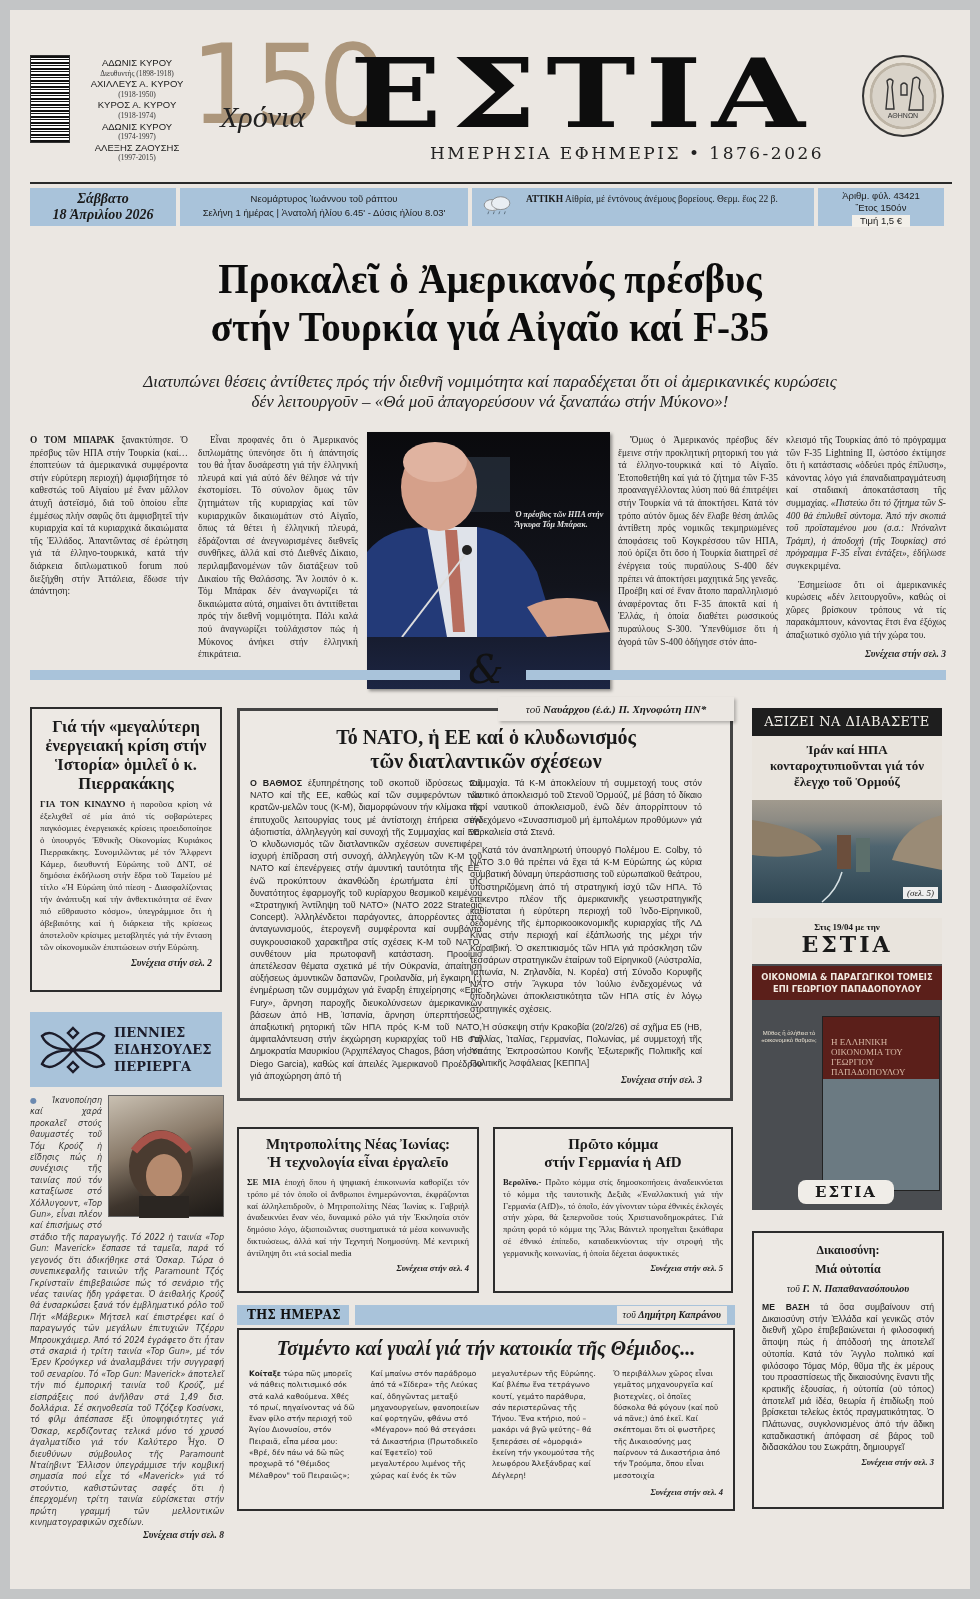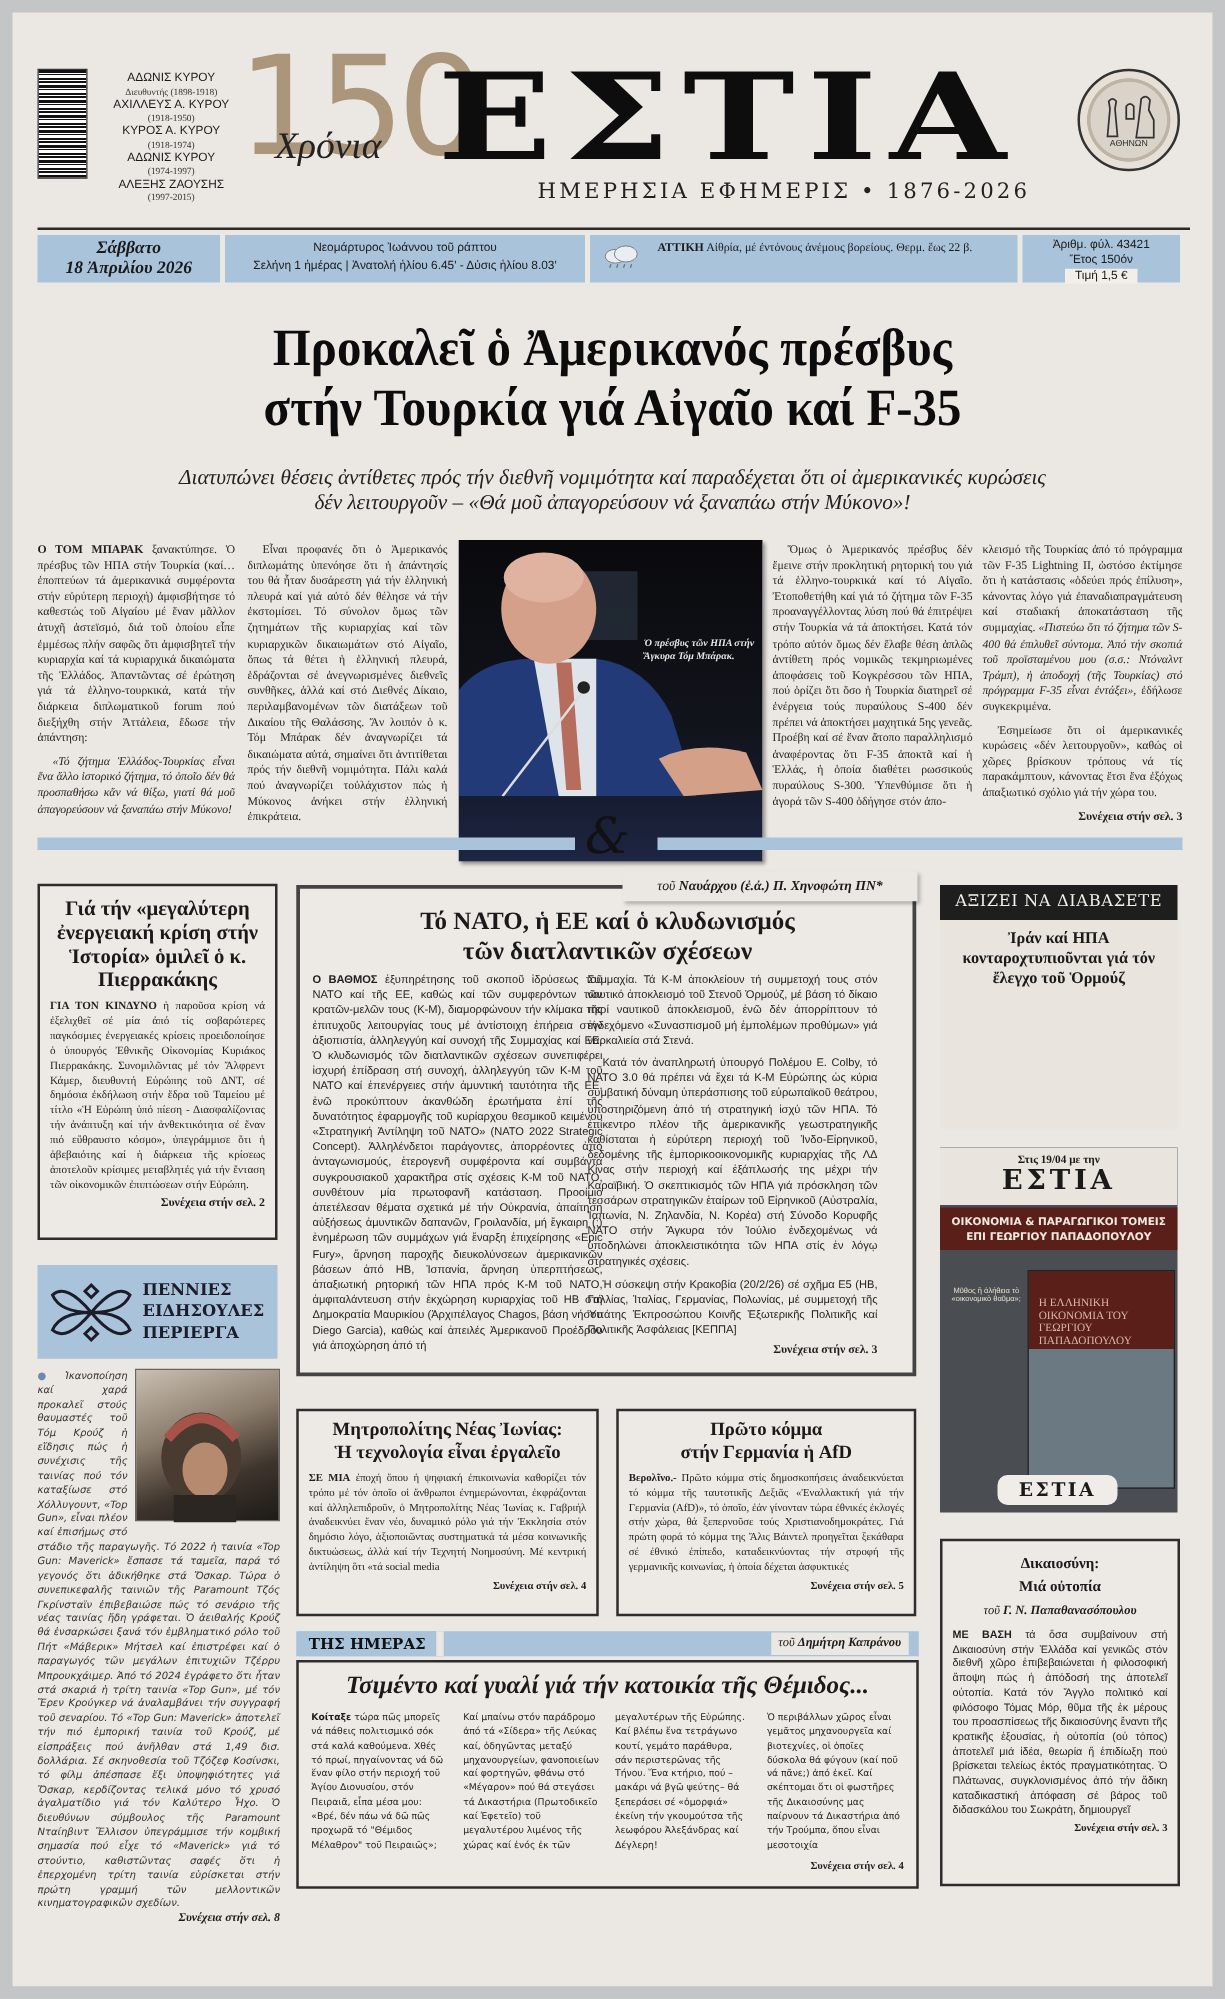--- a/index.html
+++ b/index.html
@@ -34,21 +34,21 @@
 
   
   .headline { left: 40px; top: 245px; width: 880px; text-align: center; font-family: "Liberation Serif", serif; font-weight: bold; font-size: 42px; line-height: 48px; color: #0c0c0c; transform: scaleX(0.93); }
   .subhead { left: 40px; top: 362px; width: 880px; text-align: center; font-style: italic; font-size: 17px; line-height: 20px; color: #222; }
 
   .col { font-size: 9.4px; line-height: 12.6px; text-align: justify; color: #1f1f1f; }
   .col .lead { font-weight: bold; }
   .col p { text-indent: 12px; }
   .col p.first { text-indent: 0; }
   .col i { font-style: italic; }
-  .cont { font-weight: bold; font-size: 9.5px; text-align: right; }
+  .cont { font-style: italic; font-weight: bold; font-size: 9.5px; text-align: right; }
 
   .c1 { left: 20px; top: 424px; width: 158px; }
   .c2 { left: 188px; top: 424px; width: 160px; }
   .photo-main { left: 357px; top: 422px; width: 243px; height: 257px; background: linear-gradient(180deg, #0a0a0d 0%, #12141c 60%, #1c2543 100%); overflow: hidden; box-shadow: 2px 2px 3px rgba(0,0,0,0.4); }
   .c3 { left: 608px; top: 424px; width: 160px; }
   .c4 { left: 776px; top: 424px; width: 160px; }
 
   .amp-rule { top: 660px; height: 10px; background: #a9c3da; }
   .amp { left: 458px; top: 636px; font-family: "DejaVu Serif", serif; font-style: italic; font-size: 40px; color: #111; }
 
@@ -173,21 +173,20 @@
     <div>Προκαλεῖ ὁ Ἀμερικανός πρέσβυς</div>
     <div>στήν Τουρκία γιά Αἰγαῖο καί F-35</div>
   </div>
   <div class="abs subhead">
     <div>Διατυπώνει θέσεις ἀντίθετες πρός τήν διεθνῆ νομιμότητα καί παραδέχεται ὅτι οἱ ἀμερικανικές κυρώσεις</div>
     <div>δέν λειτουργοῦν – «Θά μοῦ ἀπαγορεύσουν νά ξαναπάω στήν Μύκονο»!</div>
   </div>
 
   <div class="abs col c1">
     <p class="first"><span class="lead">Ο ΤΟΜ ΜΠΑΡΑΚ</span> <span>ξανακτύπησε. Ὁ πρέσβυς τῶν ΗΠΑ στήν Τουρκία (καί… ἐποπτεύων τά ἀμερικανικά συμφέροντα στήν εὐρύτερη περιοχή) ἀμφισβήτησε τό καθεστώς τοῦ Αἰγαίου μέ ἕναν μᾶλλον ἀτυχῆ ἀστεϊσμό, διά τοῦ ὁποίου εἶπε ἐμμέσως πλήν σαφῶς ὅτι ἀμφισβητεῖ τήν κυριαρχία καί τά κυριαρχικά δικαιώματα τῆς Ἑλλάδος. Ἀπαντῶντας σέ ἐρώτηση γιά τά ἑλληνο-τουρκικά, κατά τήν διάρκεια διπλωματικοῦ forum πού διεξήχθη στήν Ἀττάλεια, ἔδωσε τήν ἀπάντηση:</span></p>
-    <p style="margin-top:6px"><i>«Τό ζήτημα Ἑλλάδος-Τουρκίας εἶναι ἕνα ἄλλο ἱστορικό ζήτημα, τό ὁποῖο δέν θά προσπαθήσω κἄν νά θίξω, γιατί θά μοῦ ἀπαγορεύσουν νά ξαναπάω στήν Μύκονο!</i></p>
   </div>
   <div class="abs col c2">
     <p>Εἶναι προφανές ὅτι ὁ Ἀμερικανός διπλωμάτης ὑπενόησε ὅτι ἡ ἀπάντησίς του θά ἦταν δυσάρεστη γιά τήν ἑλληνική πλευρά καί γιά αὐτό δέν θέλησε νά τήν ἐκστομίσει. Τό σύνολον ὅμως τῶν ζητημάτων τῆς κυριαρχίας καί τῶν κυριαρχικῶν δικαιωμάτων στό Αἰγαῖο, ὅπως τά θέτει ἡ ἑλληνική πλευρά, ἑδράζονται σέ ἀνεγνωρισμένες διεθνεῖς συνθῆκες, ἀλλά καί στό Διεθνές Δίκαιο, περιλαμβανομένων τῶν διατάξεων τοῦ Δικαίου τῆς Θαλάσσης. Ἄν λοιπόν ὁ κ. Τόμ Μπάρακ δέν ἀναγνωρίζει τά δικαιώματα αὐτά, σημαίνει ὅτι ἀντιτίθεται πρός τήν διεθνῆ νομιμότητα. Πάλι καλά πού ἀναγνωρίζει τοὐλάχιστον πώς ἡ Μύκονος ἀνήκει στήν ἑλληνική ἐπικράτεια.</p>
   </div>
   <div class="abs photo-main">
     <svg width="243" height="205" viewBox="0 0 243 205">
       <rect x="98" y="25" width="45" height="55" fill="#2a3340" opacity="0.7"></rect>
       <path d="M0 205 L0 120 Q20 95 60 95 L110 95 Q150 100 170 140 L190 205 Z" fill="#233a78"></path>
       <path d="M60 95 L80 205 L110 205 L110 95 Z" fill="#dfe3ea"></path>
       <path d="M78 98 L86 200 L98 200 L90 98 Z" fill="#b76d5e"></path>
@@ -263,20 +262,30 @@
   <div class="abs nato-col nc2">
     <p>Συμμαχία. Τά Κ-Μ ἀποκλείουν τή συμμετοχή τους στόν ναυτικό ἀποκλεισμό τοῦ Στενοῦ Ὁρμούζ, μέ βάση τό δίκαιο περί ναυτικοῦ ἀποκλεισμοῦ, ἐνῶ δέν ἀπορρίπτουν τό ἐνδεχόμενο «Συνασπισμοῦ μή ἐμπολέμων προθύμων» γιά ναρκαλιεία στά Στενά.</p>
     <p style="text-indent:12px;margin-top:6px">Κατά τόν ἀναπληρωτή ὑπουργό Πολέμου Ε. Colby, τό ΝΑΤΟ 3.0 θά πρέπει νά ἔχει τά Κ-Μ Εὐρώπης ὡς κύρια συμβατική δύναμη ὑπεράσπισης τοῦ εὐρωπαϊκοῦ θεάτρου, ὑποστηριζόμενη ἀπό τή στρατηγική ἰσχύ τῶν ΗΠΑ. Τό ἐπίκεντρο πλέον τῆς ἀμερικανικῆς γεωστρατηγικῆς καθίσταται ἡ εὐρύτερη περιοχή τοῦ Ἰνδο-Εἰρηνικοῦ, δεδομένης τῆς ἐμπορικοοικονομικῆς κυριαρχίας τῆς ΛΔ Κίνας στήν περιοχή καί ἐξάπλωσής της μέχρι τήν Καραϊβική. Ὁ σκεπτικισμός τῶν ΗΠΑ γιά πρόσκληση τῶν τεσσάρων στρατηγικῶν ἑταίρων τοῦ Εἰρηνικοῦ (Αὐστραλία, Ἰαπωνία, Ν. Ζηλανδία, Ν. Κορέα) στή Σύνοδο Κορυφῆς ΝΑΤΟ στήν Ἄγκυρα τόν Ἰούλιο ἐνδεχομένως νά ὑποδηλώνει ἀποκλειστικότητα τῶν ΗΠΑ στίς ἐν λόγῳ στρατηγικές σχέσεις.</p>
     <p style="text-indent:12px;margin-top:6px">Ἡ σύσκεψη στήν Κρακοβία (20/2/26) σέ σχῆμα Ε5 (ΗΒ, Γαλλίας, Ἰταλίας, Γερμανίας, Πολωνίας, μέ συμμετοχή τῆς Ὑπάτης Ἐκπροσώπου Κοινῆς Ἐξωτερικῆς Πολιτικῆς καί Πολιτικῆς Ἀσφάλειας [ΚΕΠΠΑ]</p>
     <div class="cont" style="font-family:'Liberation Serif',serif;margin-top:4px">Συνέχεια στήν σελ. 3</div>
   </div>
 
   <div class="abs ad1">
     <div class="ad1-hd">ΑΞΙΖΕΙ ΝΑ ΔΙΑΒΑΣΕΤΕ</div>
     <div class="ad1-t">Ἰράν καί ΗΠΑ κονταροχτυπιοῦνται γιά τόν ἔλεγχο τοῦ Ὁρμούζ</div>
+    <div class="ad1-img">
+      <svg width="190" height="103" viewBox="0 0 190 103">
+        <path d="M0 20 Q60 30 70 50 Q40 60 0 55 Z" fill="#8d7d67"></path>
+        <path d="M190 15 Q150 25 140 60 L190 70 Z" fill="#9a8b76"></path>
+        <rect x="85" y="35" width="14" height="34" fill="#6b4e3c"></rect>
+        <rect x="104" y="38" width="14" height="34" fill="#5c6f6b"></rect>
+        <path d="M90 72 Q85 90 70 102" stroke="#d7e1e4" stroke-width="1.5" fill="none"></path>
+      </svg>
+      <div class="ad1-pg">(σελ. 5)</div>
+    </div>
   </div>
 
   <div class="abs ad2">
     <div class="ad2-top">
       <div class="d">Στις 19/04 με την</div>
       <div class="l">ΕΣΤΙΑ</div>
     </div>
     <div class="ad2-band">
       <div>ΟΙΚΟΝΟΜΙΑ &amp; ΠΑΡΑΓΩΓΙΚΟΙ ΤΟΜΕΙΣ</div>
       <div>ΕΠΙ ΓΕΩΡΓΙΟΥ ΠΑΠΑΔΟΠΟΥΛΟΥ</div>

